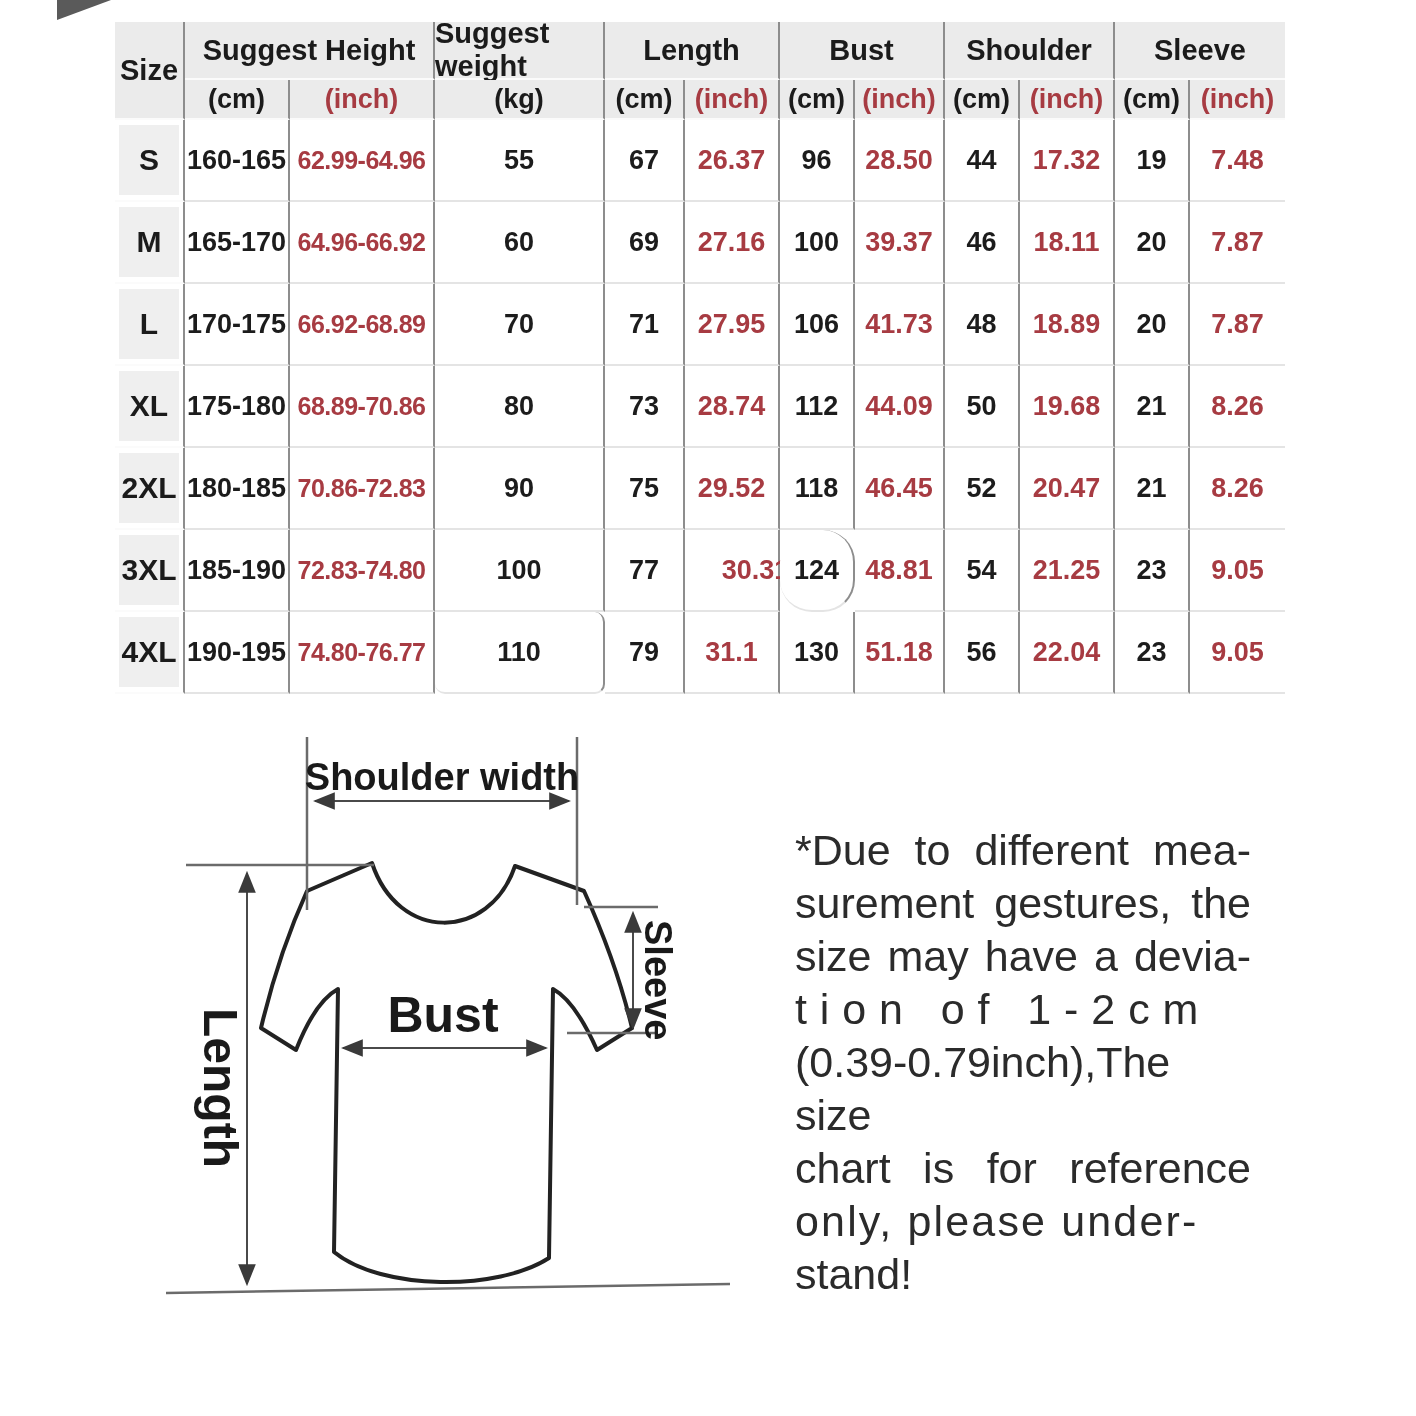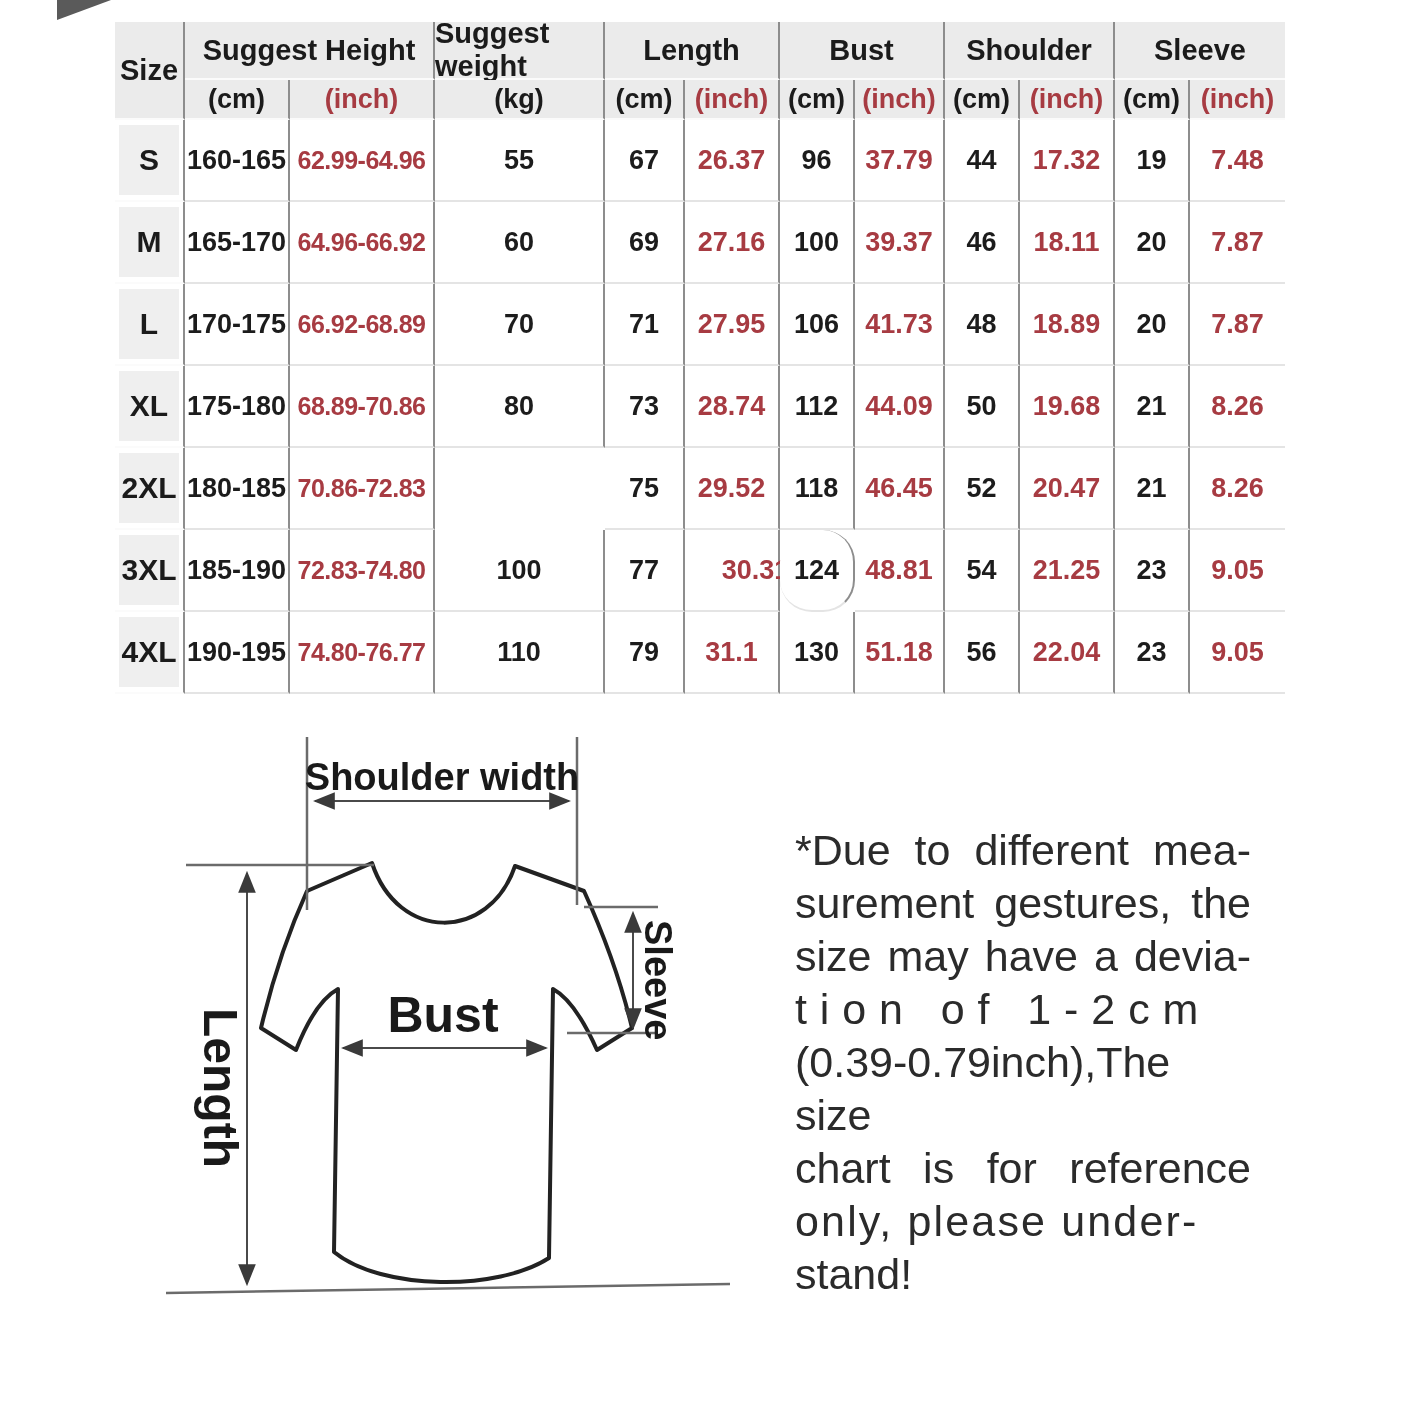--- a/index.html
+++ b/index.html
@@ -78,21 +78,21 @@
 
   <div class="sizecell" style="grid-area: 3 / 1;">
         <div class="sizechip">S</div>
       </div>
       <div class="dc" style="grid-area: 3 / 2;">160-165</div>
       <div class="dc red small" style="grid-area: 3 / 3;">62.99-64.96</div>
       <div class="dc" style="grid-area: 3 / 4;">55</div>
       <div class="dc" style="grid-area: 3 / 5;">67</div>
       <div class="dc red" style="grid-area: 3 / 6;">26.37</div>
       <div class="dc" style="grid-area: 3 / 7;">96</div>
-      <div class="dc red" style="grid-area: 3 / 8;">37.79</div>
+      <div class="dc red" style="grid-area: 3 / 8;">28.50</div>
       <div class="dc" style="grid-area: 3 / 9;">44</div>
       <div class="dc red" style="grid-area: 3 / 10;">17.32</div>
       <div class="dc" style="grid-area: 3 / 11;">19</div>
       <div class="dc red last" style="grid-area: 3 / 12;">7.48</div>
       <div class="sizecell" style="grid-area: 4 / 1;">
         <div class="sizechip">M</div>
       </div>
       <div class="dc" style="grid-area: 4 / 2;">165-170</div>
       <div class="dc red small" style="grid-area: 4 / 3;">64.96-66.92</div>
       <div class="dc" style="grid-area: 4 / 4;">60</div>
@@ -130,20 +130,21 @@
       <div class="dc red" style="grid-area: 6 / 8;">44.09</div>
       <div class="dc" style="grid-area: 6 / 9;">50</div>
       <div class="dc red" style="grid-area: 6 / 10;">19.68</div>
       <div class="dc" style="grid-area: 6 / 11;">21</div>
       <div class="dc red last" style="grid-area: 6 / 12;">8.26</div>
       <div class="sizecell" style="grid-area: 7 / 1;">
         <div class="sizechip">2XL</div>
       </div>
       <div class="dc" style="grid-area: 7 / 2;">180-185</div>
       <div class="dc red small" style="grid-area: 7 / 3;">70.86-72.83</div>
+      <div class="dc" style="grid-area: 7 / 4;">90</div>
       <div class="dc" style="grid-area: 7 / 5; text-align: right;">75</div>
       <div class="dc red" style="grid-area: 7 / 6;">29.52</div>
       <div class="dc" style="grid-area: 7 / 7;">118</div>
       <div class="dc red" style="grid-area: 7 / 8;">46.45</div>
       <div class="dc" style="grid-area: 7 / 9;">52</div>
       <div class="dc red" style="grid-area: 7 / 10;">20.47</div>
       <div class="dc" style="grid-area: 7 / 11;">21</div>
       <div class="dc red last" style="grid-area: 7 / 12;">8.26</div>
       <div class="sizecell" style="grid-area: 8 / 1;">
         <div class="sizechip">3XL</div>
@@ -157,21 +158,21 @@
       <div class="dc red" style="grid-area: 8 / 8;">48.81</div>
       <div class="dc" style="grid-area: 8 / 9;">54</div>
       <div class="dc red" style="grid-area: 8 / 10;">21.25</div>
       <div class="dc" style="grid-area: 8 / 11;">23</div>
       <div class="dc red last" style="grid-area: 8 / 12;">9.05</div>
       <div class="sizecell" style="grid-area: 9 / 1;">
         <div class="sizechip">4XL</div>
       </div>
       <div class="dc" style="grid-area: 9 / 2;">190-195</div>
       <div class="dc red small" style="grid-area: 9 / 3;">74.80-76.77</div>
-      <div class="dc" style="grid-area: 9 / 4;">110</div>
+      <div class="dc" style="grid-area: 9 / 4; border-radius: 10px;">110</div>
       <div class="dc" style="grid-area: 9 / 5;">79</div>
       <div class="dc red" style="grid-area: 9 / 6;">31.1</div>
       <div class="dc" style="grid-area: 9 / 7;">130</div>
       <div class="dc red" style="grid-area: 9 / 8;">51.18</div>
       <div class="dc" style="grid-area: 9 / 9;">56</div>
       <div class="dc red" style="grid-area: 9 / 10;">22.04</div>
       <div class="dc" style="grid-area: 9 / 11;">23</div>
       <div class="dc red last" style="grid-area: 9 / 12;">9.05</div>
     </div>
 

